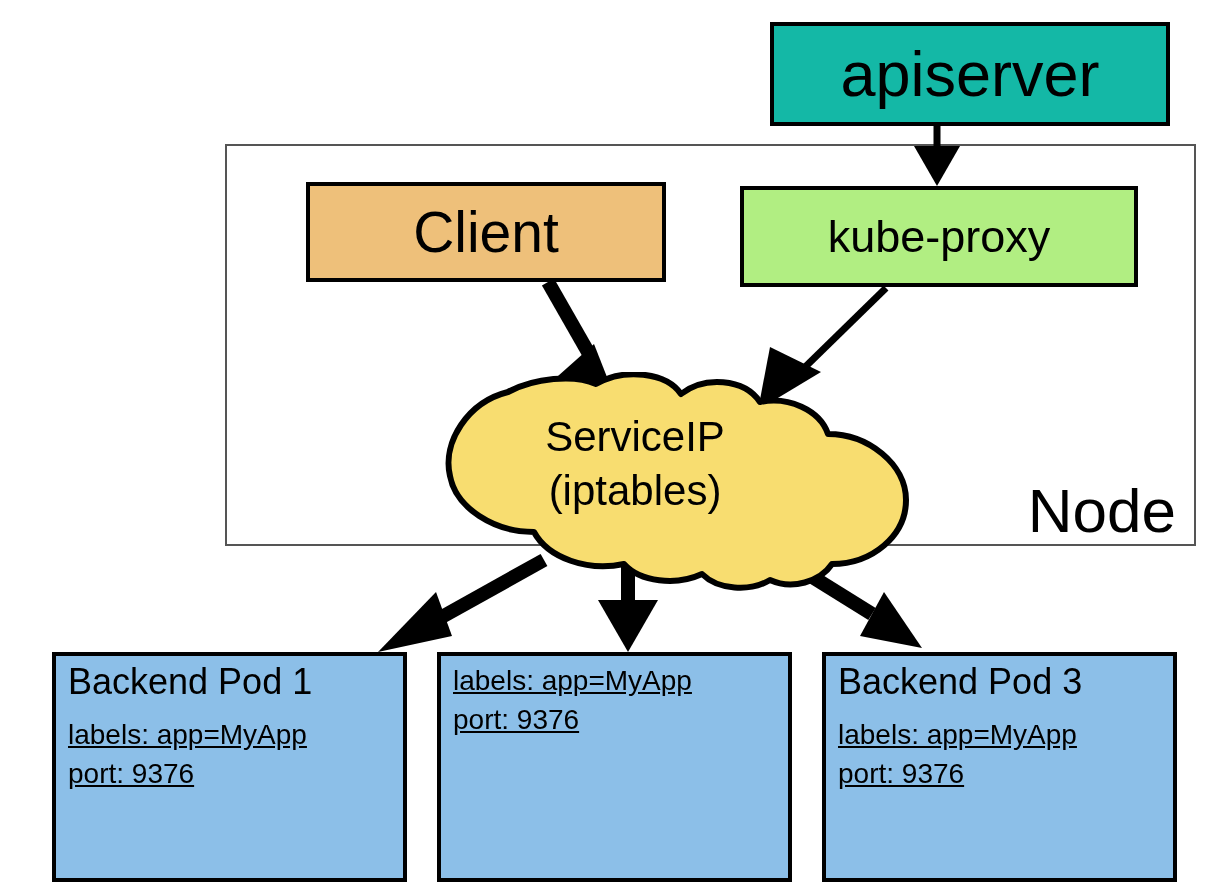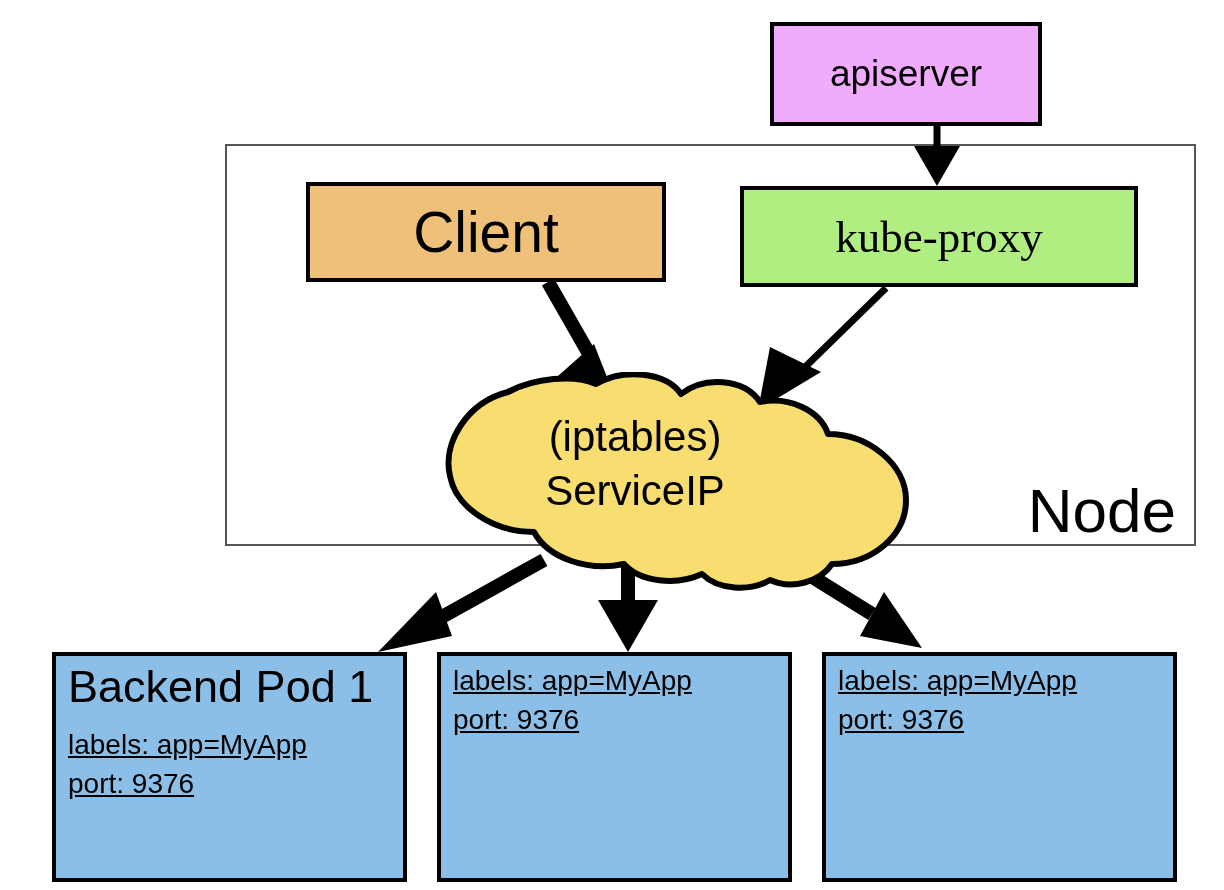--- a/index.html
+++ b/index.html
@@ -33,24 +33,24 @@
     border: 4px solid #000000;
     display: flex;
     align-items: center;
     justify-content: center;
     color: #000000;
   }
   
   #apiserver-box {
     left: 770px;
     top: 22px;
-    width: 272px;
+    width: 400px;
     height: 104px;
-    background: #f0abfc;
-    font-size: 37px;
+    background: #14b8a6;
+    font-size: 63px;
   }
   
   #node-container {
     position: absolute;
     left: 225px;
     top: 144px;
     width: 971px;
     height: 402px;
     box-sizing: border-box;
     border: 2px solid #555555;
@@ -76,21 +76,20 @@
     font-size: 57px;
   }
   
   #kubeproxy-box {
     left: 740px;
     top: 186px;
     width: 398px;
     height: 101px;
     background: #b1ee82;
     font-size: 45px;
-    font-family: Liberation Serif, serif;
   }
   
   #cloud-group {
     position: absolute;
     left: 428px;
     top: 372px;
     width: 490px;
     height: 222px;
   }
   #cloud-svg {
@@ -117,21 +116,21 @@
     padding: 6px 10px 8px 12px;
     color: #000000;
     display: flex;
     flex-direction: column;
     justify-content: flex-start;
   }
   #pod-1 { left: 52px;  top: 652px; width: 355px; height: 230px; }
   #pod-2 { left: 437px; top: 652px; width: 355px; height: 230px; }
   #pod-3 { left: 822px; top: 652px; width: 355px; height: 230px; }
   .pod-title {
-    font-size: 45px;
+    font-size: 36px;
     line-height: 1.12;
     white-space: nowrap;
     margin-bottom: 14px;
   }
   .pod-detail {
     font-size: 28px;
     line-height: 1.38;
     white-space: nowrap;
     text-decoration: underline;
   }
@@ -200,34 +199,35 @@
                C 478 164 444 192 404 192
                C 392 210 364 218 342 208
                C 322 220 290 218 274 202
                C 248 214 212 210 196 192
                C 160 200 120 186 106 160
                C 66 160 28 136 22 104
                C 14 70 40 30 80 20
                C 106 6 146 2 168 12 Z" fill="#f8dd70" stroke="#000000" stroke-width="6" stroke-linejoin="round"></path>
     </svg>
     <div id="cloud-text">
+      <div>ServiceIP</div>
       <div>(iptables)</div>
-      <div>ServiceIP</div>
     </div>
   </div>
 
   <div class="pod-box" id="pod-1">
     <div class="pod-title">Backend Pod 1</div>
     <div class="pod-detail">labels: app=MyApp</div>
     <div class="pod-detail">port: 9376</div>
   </div>
 
   <div class="pod-box" id="pod-2">
     <div class="pod-detail">labels: app=MyApp</div>
     <div class="pod-detail">port: 9376</div>
   </div>
 
   <div class="pod-box" id="pod-3">
+    <div class="pod-title">Backend Pod 3</div>
     <div class="pod-detail">labels: app=MyApp</div>
     <div class="pod-detail">port: 9376</div>
   </div>
 
 </div>
 
 </body></html>

